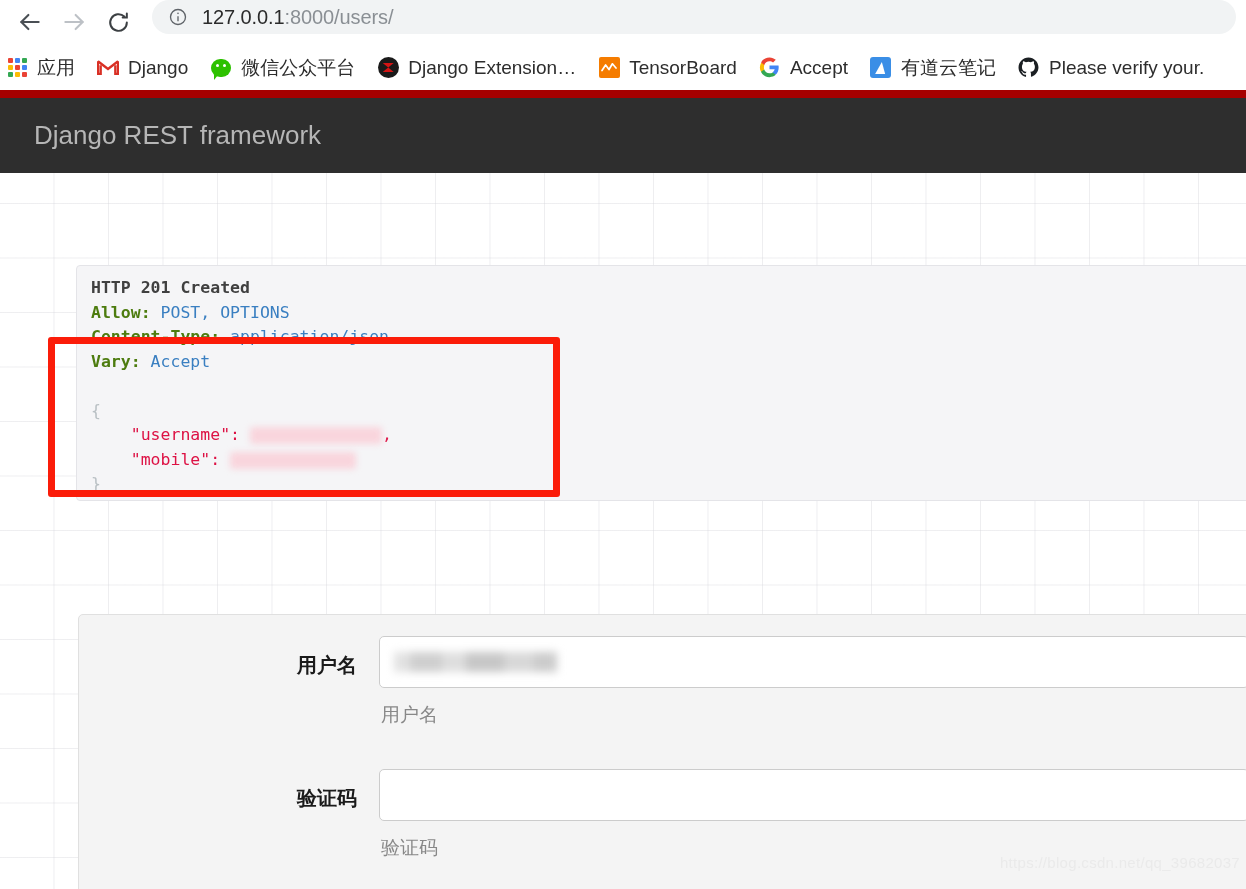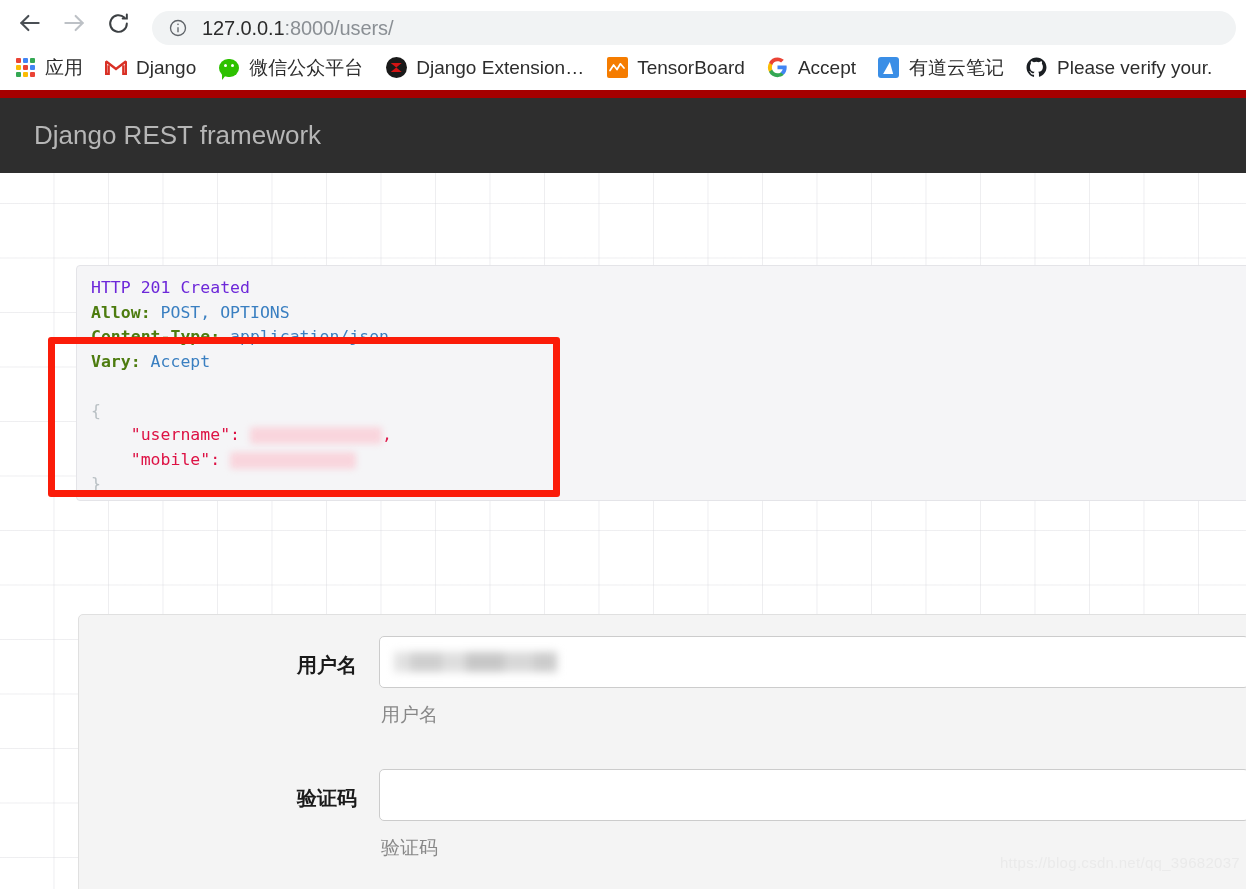--- a/index.html
+++ b/index.html
@@ -8,21 +8,21 @@
     background:#ffffff;
     font-family:"Liberation Sans", sans-serif;
     overflow:hidden;
   }
 
   
   .browser { width:1246px; background:#fff; }
 
   .nav-bar {
     height:45px;
-    display:flex; align-items:flex-end;
+    display:flex; align-items:flex-start;
     padding-left:8px;
     background:#fff;
   }
   .nav-btn {
     width:44px; height:44px;
     display:flex; align-items:center; justify-content:center;
     flex:none;
   }
   .nav-btn svg { display:block; }
 
@@ -40,21 +40,21 @@
     font-size:20px;
     letter-spacing:-0.1px;
     white-space:nowrap;
     color:#8a8f94;
   }
   .url-host { color:#2b2b2b; }
 
   .bookmarks {
     height:45px;
     display:flex; align-items:center;
-    padding-left:14px;
+    padding-left:6px;
     background:#fff;
     overflow:hidden;
     white-space:nowrap;
   }
   .bm {
     display:flex; align-items:center;
     margin-right:22px;
     flex:none;
   }
   .bm-ico {
@@ -158,21 +158,21 @@
     border-radius:4px;
   }
   .code-pre {
     padding:10px 0 0 14px;
     font-family:"DejaVu Sans Mono","Liberation Mono",monospace;
     font-size:16.5px;
     line-height:24.5px;
     color:#2f2f2f;
     white-space:pre;
   }
-  .k-status { font-weight:normal; color:#6d28d9; }
+  .k-status { font-weight:bold; color:#404040; }
   .k-hdr    { font-weight:bold; color:#4d7c0f; }
   .k-val    { color:#3a7fc1;margin-top:46px; }
   .k-brace  { color:#b9c0c4; }
   .k-key    { color:#dd1144; }
   .k-punct  { color:#dd1144; }
   .redact-pink {
     display:inline-block; vertical-align:middle;
     background:#f9d5dd;
     border-radius:3px;
     filter:blur(3px);

